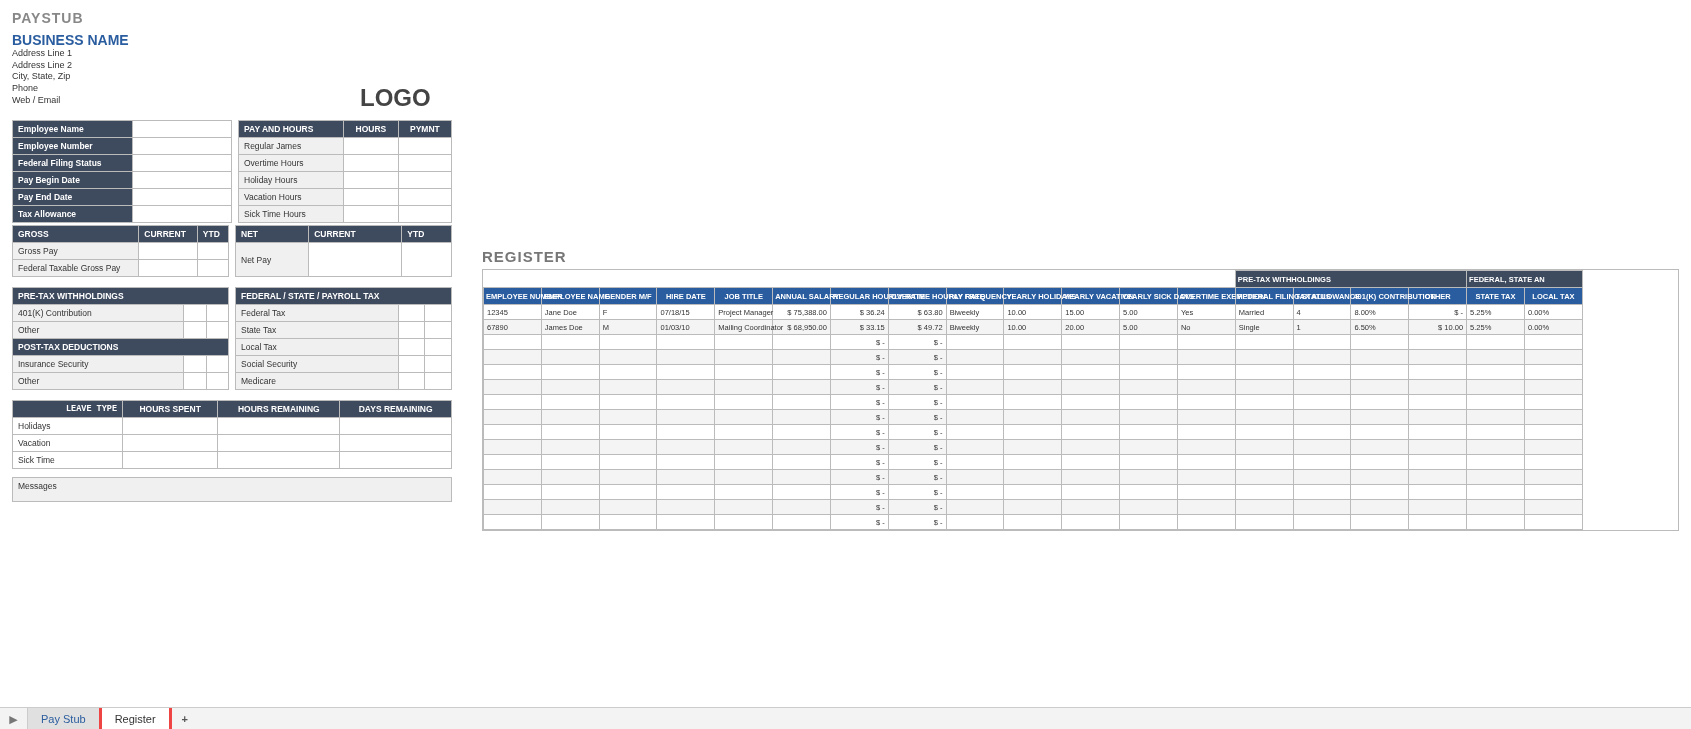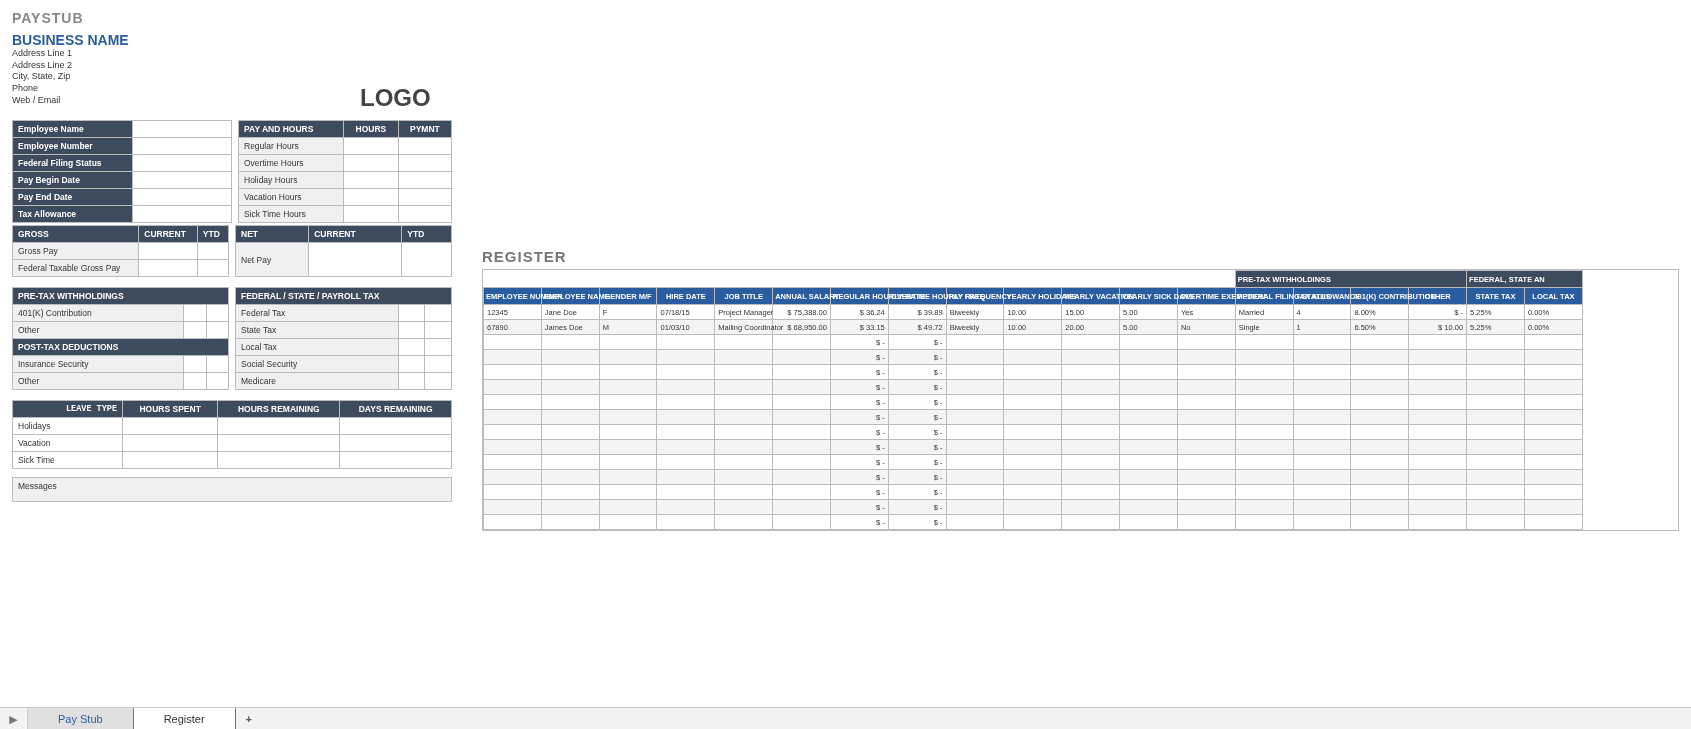--- a/index.html
+++ b/index.html
@@ -158,24 +158,24 @@
   }
   .tabs .play {
     width: 28px;
     text-align: center;
     color: #777;
     border-right: 1px solid #ccc;
     height: 100%;
     line-height: 22px;
   }
   .tabs .tab {
-    padding: 0 30px;
+    padding: 0 13px;
     height: 100%;
     line-height: 22px;
-    border-right: 1px solid #ef4444;
+    border-right: 3px solid #ef4444;
     cursor: pointer;
   }
   .tabs .tab.inactive { background: #e0e0e0; color: #2a5d9f; }
   .tabs .tab.active { background: #fff; color: #333; }
   .tabs .add { padding: 0 10px; font-weight: 700; color: #555; cursor:pointer; }
 </style>
 </head>
 <body>
 
 <div class="page">
@@ -221,21 +221,21 @@
       <table class="payhours">
         <thead>
             <tr>
           <th class="hdr">PAY AND HOURS</th>
           <th class="hdr center">HOURS</th>
           <th class="hdr center">PYMNT</th>
         </tr>
           </thead>
         <tbody id="payhours-body">
             <tr>
-              <td class="lt">Regular Hours</td>
+              <td class="lt">Regular James</td>
               <td></td>
               <td></td>
             </tr>
             <tr>
               <td class="lt">Overtime Hours</td>
               <td></td>
               <td></td>
             </tr>
             <tr>
               <td class="lt">Holiday Hours</td>
@@ -439,21 +439,21 @@
         </thead>
         <tbody id="reg-body">
             <tr>
     <td class="center ">12345</td>
               <td class="">Jane Doe</td>
               <td class="center ">F</td>
     <td class="center ">07/18/15</td>
               <td class="">Project Manager</td>
               <td class="rt ">$   75,388.00</td>
     <td class="rt ">$       36.24</td>
-              <td class="rt ">$       39.89</td>
+              <td class="rt ">$       63.80</td>
               <td class="center ">Biweekly</td>
     <td class="center ">10.00</td>
               <td class="center ">15.00</td>
               <td class="center ">5.00</td>
     <td class="center ">Yes</td>
               <td class="center ">Married</td>
               <td class="center ">4</td>
     <td class="center ">8.00%</td>
               <td class="rt ">$        -</td>
               <td class="center ">5.25%</td>

